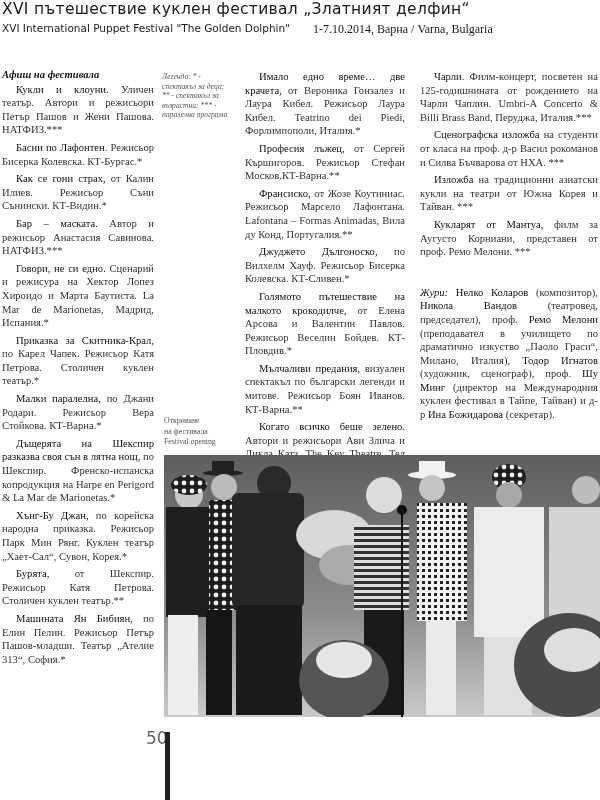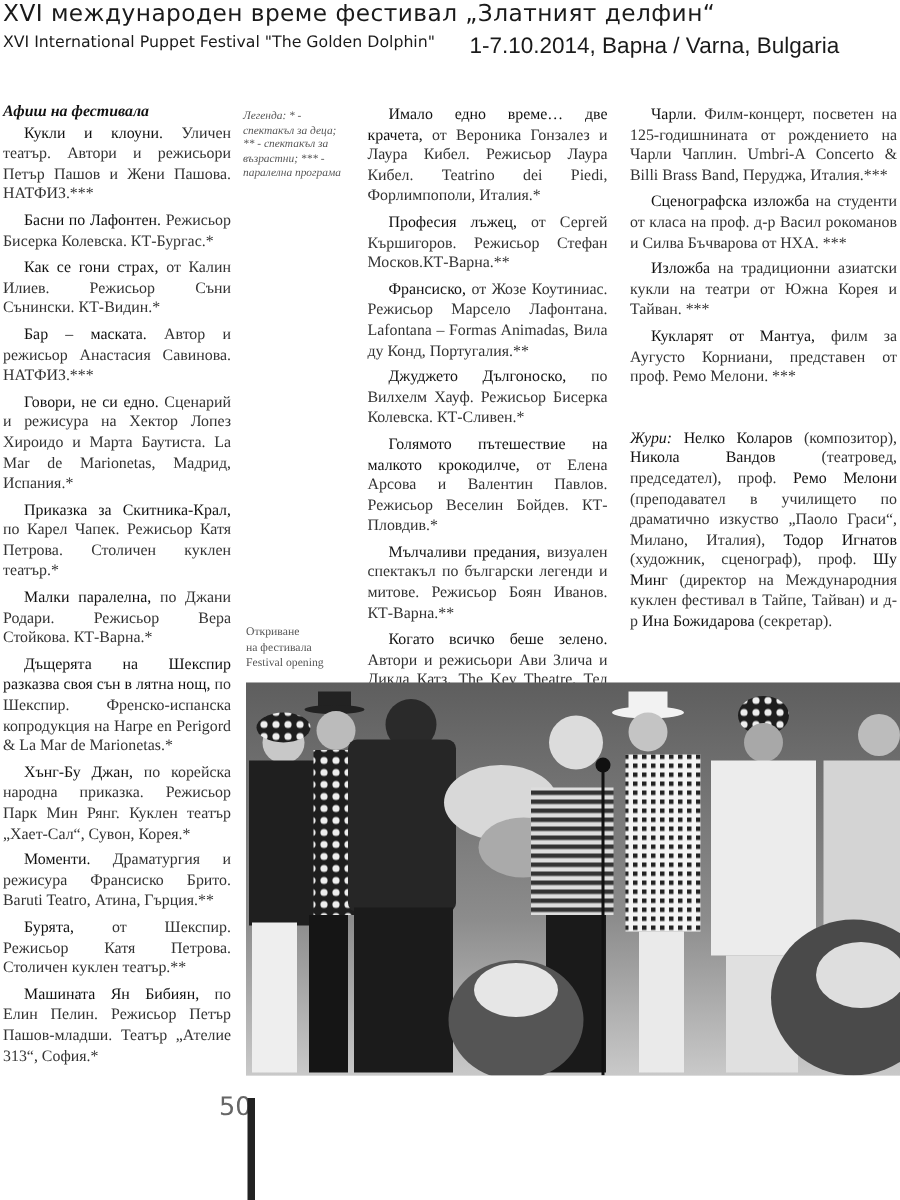--- a/index.html
+++ b/index.html
@@ -1,54 +1,53 @@
 <!DOCTYPE html>
 <html><head>
 <meta charset="utf-8">
 <style>
   html, body { margin: 0; padding: 0; background: #ffffff; }
   body { width: 600px; height: 800px; position: relative; overflow: hidden; color: #222; font-family: "DejaVu Serif", serif; }
   .hdr-title { position: absolute; left: 2px; top: 0px; font-family: "DejaVu Sans", sans-serif; font-size: 15.5px; color: #1a1a1a; letter-spacing: 0.3px; white-space: nowrap; }
   .hdr-sub { position: absolute; left: 2px; top: 22px; font-family: "DejaVu Sans", sans-serif; font-size: 10.5px; color: #1a1a1a; white-space: nowrap; }
-  .hdr-date { position: absolute; left: 313px; top: 22px; font-family: Liberation Sans, sans-serif; font-size: 15px; color: #1a1a1a; white-space: nowrap; }
+  .hdr-date { position: absolute; left: 313px; top: 22px; font-family: Liberation Serif, serif; font-size: 12px; color: #1a1a1a; white-space: nowrap; }
 
   .col { position: absolute; font-family: "Liberation Serif", serif; font-size: 10.6px; line-height: 13.6px; color: #333; text-align: justify; }
   .col p { margin: 0 0 4px 0; text-indent: 14px; }
   .col b { color: #111; font-weight: normal; }
   .col1 { left: 2px; top: 68px; width: 152px; }
   .col2 { left: 245px; top: 70px; width: 160px; }
   .col3 { left: 420px; top: 70px; width: 178px; }
   .col-head { font-style: italic; font-weight: bold; color: #111; text-indent: 0 !important; margin-bottom: 1px !important; }
 
   .legend { position: absolute; left: 162px; top: 72px; width: 70px; font-family: "Liberation Serif", serif; font-style: italic; font-size: 7.6px; line-height: 9.6px; color: #555; }
   .caption { position: absolute; left: 164px; top: 416px; font-family: "Liberation Serif", serif; font-size: 7.8px; line-height: 10.6px; color: #555; }
 
   .photo { position: absolute; left: 164px; top: 455px; width: 436px; height: 262px; overflow: hidden; background: linear-gradient(180deg, #6e6e6e 0%, #8a8a8a 45%, #bdbdbd 100%); }
   .page-num { position: absolute; left: 146px; top: 728px; font-family: "DejaVu Sans", sans-serif; font-size: 17px; color: #666; }
   .page-bar { position: absolute; left: 165px; top: 732px; width: 5px; height: 68px; background: #222; }
 </style>
 </head>
 <body>
 
-<div class="hdr-title">XVI международен време фестивал „Златният делфин“</div>
+<div class="hdr-title">XVI пътешествие куклен фестивал „Златният делфин“</div>
 <div class="hdr-sub">XVI International Puppet Festival "The Golden Dolphin"</div>
 <div class="hdr-date">1-7.10.2014, Варна / Varna, Bulgaria</div>
 
 <div class="col col1">
   <p class="col-head">Афиш на фестивала</p>
   <p><b>Кукли и клоуни.</b><span> Уличен театър. Автори и режисьори Петър Пашов и Жени Пашова. НАТФИЗ.***</span></p>
   <p><b>Басни по Лафонтен.</b><span> Режисьор Бисерка Колевска. КТ-Бургас.*</span></p>
   <p><b>Как се гони страх,</b><span> от Калин Илиев. Режисьор Съни Сънински. КТ-Видин.*</span></p>
   <p><b>Бар – маската.</b><span> Автор и режисьор Анастасия Савинова. НАТФИЗ.***</span></p>
   <p><b>Говори, не си едно.</b><span> Сценарий и режисура на Хектор Лопез Хироидо и Марта Баутиста. La Mar de Marionetas, Мадрид, Испания.*</span></p>
   <p><b>Приказка за Скитника-Крал,</b><span> по Карел Чапек. Режисьор Катя Петрова. Столичен куклен театър.*</span></p>
   <p><b>Малки паралелна,</b><span> по Джани Родари. Режисьор Вера Стойкова. КТ-Варна.*</span></p>
   <p><b>Дъщерята на Шекспир разказва своя сън в лятна нощ,</b><span> по Шекспир. Френско-испанска копродукция на Harpe en Perigord &amp; La Mar de Marionetas.*</span></p>
   <p><b>Хънг-Бу Джан,</b><span> по корейска народна приказка. Режисьор Парк Мин Рянг. Куклен театър „Хает-Сал“, Сувон, Корея.*</span></p>
-  <p><b>Моменти.</b><span> Драматургия и режисура Франсиско Брито. Baruti Teatro, Атина, Гърция.**</span></p>
   <p><b>Бурята,</b><span> от Шекспир. Режисьор Катя Петрова. Столичен куклен театър.**</span></p>
   <p><b>Машината Ян Бибиян,</b><span> по Елин Пелин. Режисьор Петър Пашов-младши. Театър „Ателие 313“, София.*</span></p>
 </div>
 
 <div class="legend">Легенда: * - спектакъл за деца; ** - спектакъл за възрастни; *** - паралелна програма</div>
 
 <div class="col col2">
   <p><b>Имало едно време… две крачета,</b><span> от Вероника Гонзалез и Лаура Кибел. Режисьор Лаура Кибел. Teatrino dei Piedi, Форлимпополи, Италия.*</span></p>
   <p><b>Професия лъжец,</b><span> от Сергей Кършигоров. Режисьор Стефан Москов.КТ-Варна.**</span></p>
   <p><b>Франсиско,</b><span> от Жозе Коутиниас. Режисьор Марсело Лафонтана. Lafontana – Formas Animadas, Вила ду Конд, Португалия.**</span></p>

